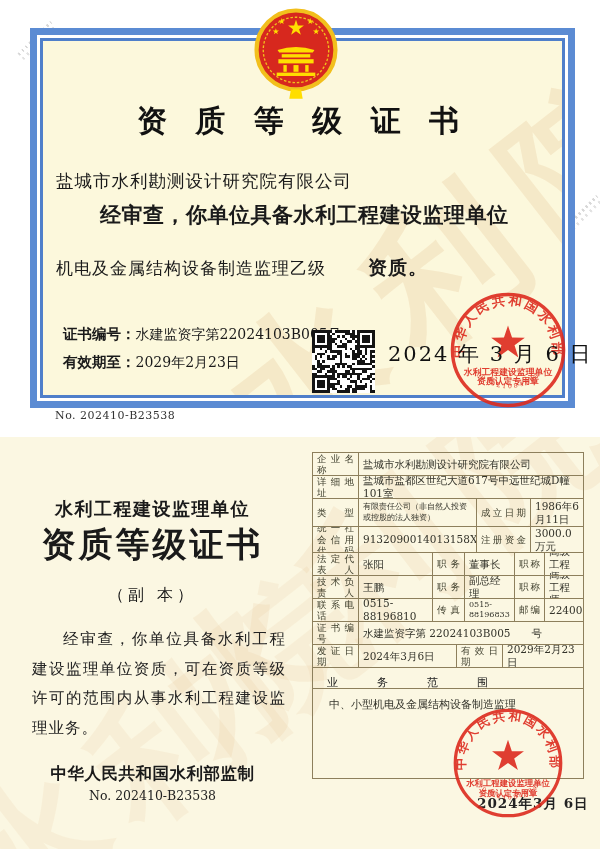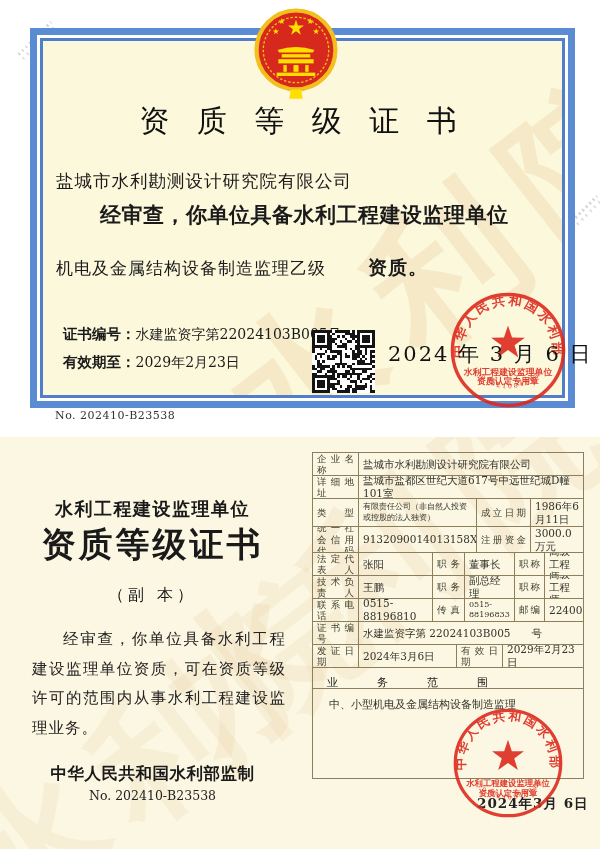--- a/index.html
+++ b/index.html
@@ -12,21 +12,21 @@
                     repeating-linear-gradient(90deg,#b5b5b5 0 2px,transparent 2px 6px);
          background-size:100% 3px,100% 3px;background-position:0 0,0 6px;background-repeat:no-repeat;}
 
   
   #cert{position:absolute;left:30px;top:28px;width:545px;height:380px;box-sizing:border-box;
         border:7px solid #5b8bd3;background:#fff;padding:3px;}
   #cert-inner{position:relative;width:100%;height:100%;box-sizing:border-box;
         border:3px solid #4f7fca;background:#fcf8dc;overflow:hidden;}
   .wm{position:absolute;font-weight:bold;color:#e0b583;pointer-events:none;white-space:nowrap;z-index:0;}
   #wm-top{left:150px;top:120px;font-size:150px;letter-spacing:26px;opacity:.22;transform:rotate(-38deg);}
-  .cert-title{position:absolute;left:0;right:0;top:60px;text-align:center;font-size:30px;font-weight:normal;
+  .cert-title{position:absolute;left:0;right:0;top:60px;text-align:center;font-size:30px;font-weight:bold;
         letter-spacing:9px;color:#111;z-index:1;}
   .company{position:absolute;left:13px;top:128px;font-size:17.5px;letter-spacing:1px;z-index:1;}
   .statement{position:absolute;left:57px;top:160px;font-size:21px;font-weight:bold;letter-spacing:.5px;z-index:1;text-align:center;}
   .grade-line{position:absolute;left:13px;top:214px;font-size:17px;letter-spacing:1px;z-index:1;}
   .grade-suffix{font-weight:bold;font-size:19px;margin-left:42px;}
   .certno-block{position:absolute;left:20px;top:284px;font-size:14px;z-index:1;}
   .certno-block .row{margin-bottom:9px;}
   .certno-block b{font-size:14.5px;}
   #qr{position:absolute;left:269px;top:289px;width:63px;height:63px;background:#fff;z-index:1;}
 

